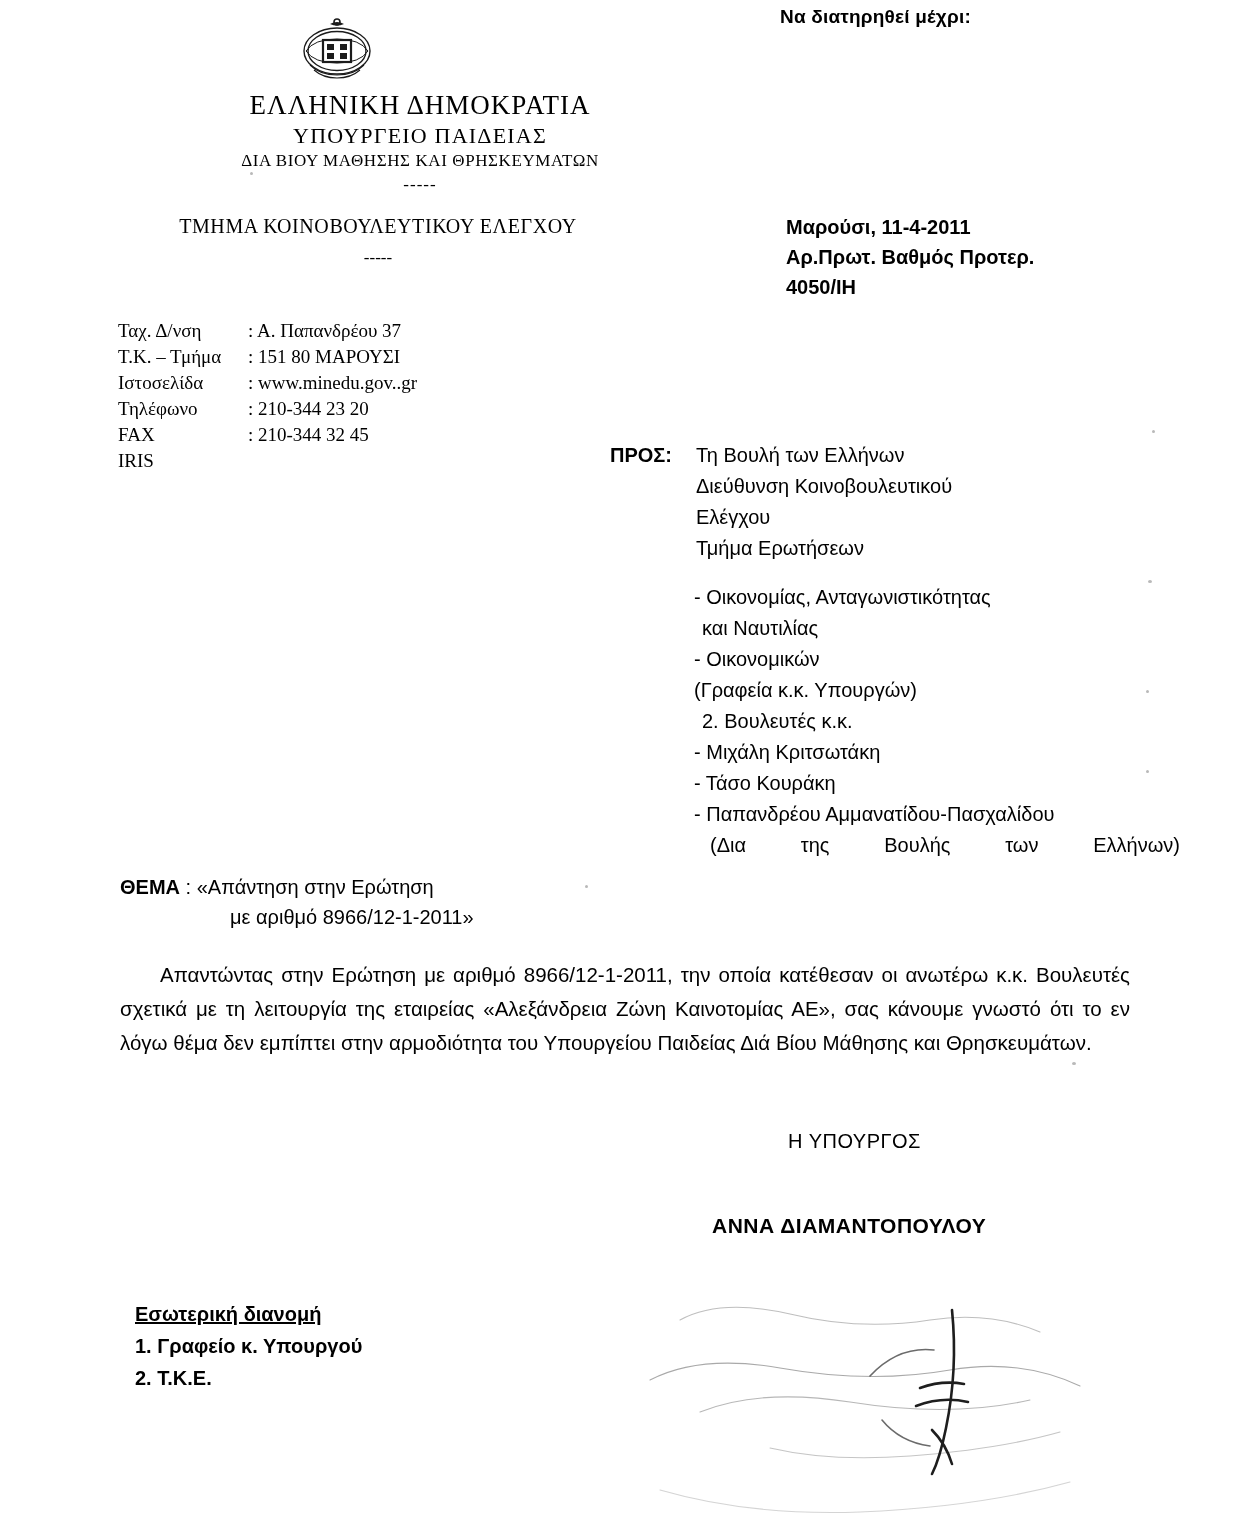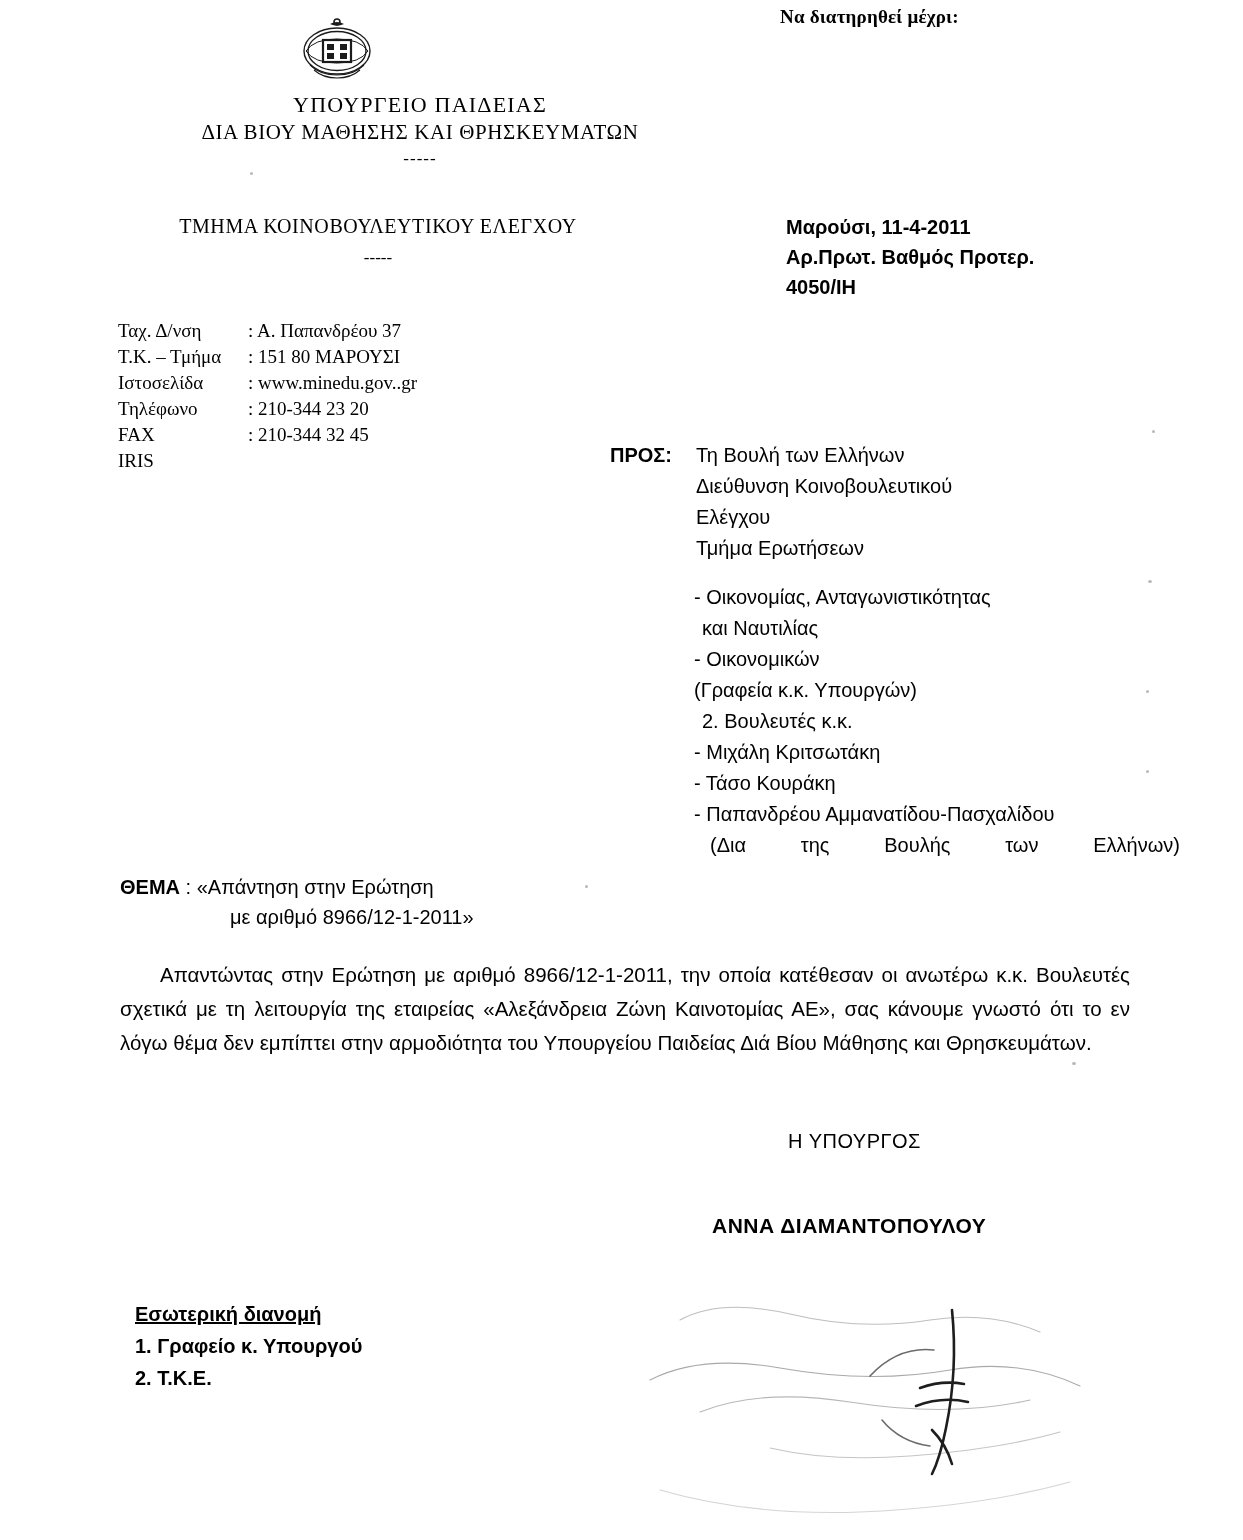--- a/index.html
+++ b/index.html
@@ -22,21 +22,20 @@
   }
   
   .abs { position: absolute; }
   .sans { font-family: "Liberation Sans", sans-serif; }
 
   
   #keep-until {
     left: 780px; top: 6px;
     font-size: 19px; font-weight: bold;
     letter-spacing: .2px;
-    font-family: Liberation Serif, serif;
   }
   #emblem {
     left: 300px; top: 18px;
     width: 74px; height: 66px;
   }
   #emblem svg { display: block; }
 
   #republic-block {
     left: 120px; top: 90px;
     width: 600px;
@@ -48,21 +47,21 @@
     letter-spacing: 1px;
   }
   #republic-block .l2 {
     font-family: "Liberation Serif", serif;
     font-size: 22px;
     letter-spacing: 1.2px;
     margin-top: 2px;
   }
   #republic-block .l3 {
     font-family: "Liberation Serif", serif;
-    font-size: 21px;
+    font-size: 17px;
     letter-spacing: .6px;
     margin-top: 2px;
   }
   #republic-block .dashes {
     font-family: "Liberation Serif", serif;
     font-size: 17px;
     letter-spacing: 1px;
     margin-top: 4px;
   }
 
@@ -204,20 +203,21 @@
         <circle cx="37" cy="4" r="3" fill="none" stroke="#1b1b1b" stroke-width="1.6"></circle>
       </g>
       <g stroke="#1b1b1b" stroke-width="1.1" fill="none">
         <path d="M10 47 q10 10 27 10 q17 0 27 -10"></path>
         <path d="M14 52 q9 8 23 8 q14 0 23 -8"></path>
       </g>
     </svg>
   </div>
 
   <div class="abs" id="republic-block">
+    <div class="l1">ΕΛΛΗΝΙΚΗ ΔΗΜΟΚΡΑΤΙΑ</div>
     <div class="l2">ΥΠΟΥΡΓΕΙΟ  ΠΑΙΔΕΙΑΣ</div>
     <div class="l3">ΔΙΑ ΒΙΟΥ ΜΑΘΗΣΗΣ ΚΑΙ ΘΡΗΣΚΕΥΜΑΤΩΝ</div>
     <div class="dashes">-----</div>
   </div>
 
   <div class="abs" id="department-block">
     <div class="dep">ΤΜΗΜΑ ΚΟΙΝΟΒΟΥΛΕΥΤΙΚΟΥ ΕΛΕΓΧΟΥ</div>
     <div class="dashes">-----</div>
   </div>
 

